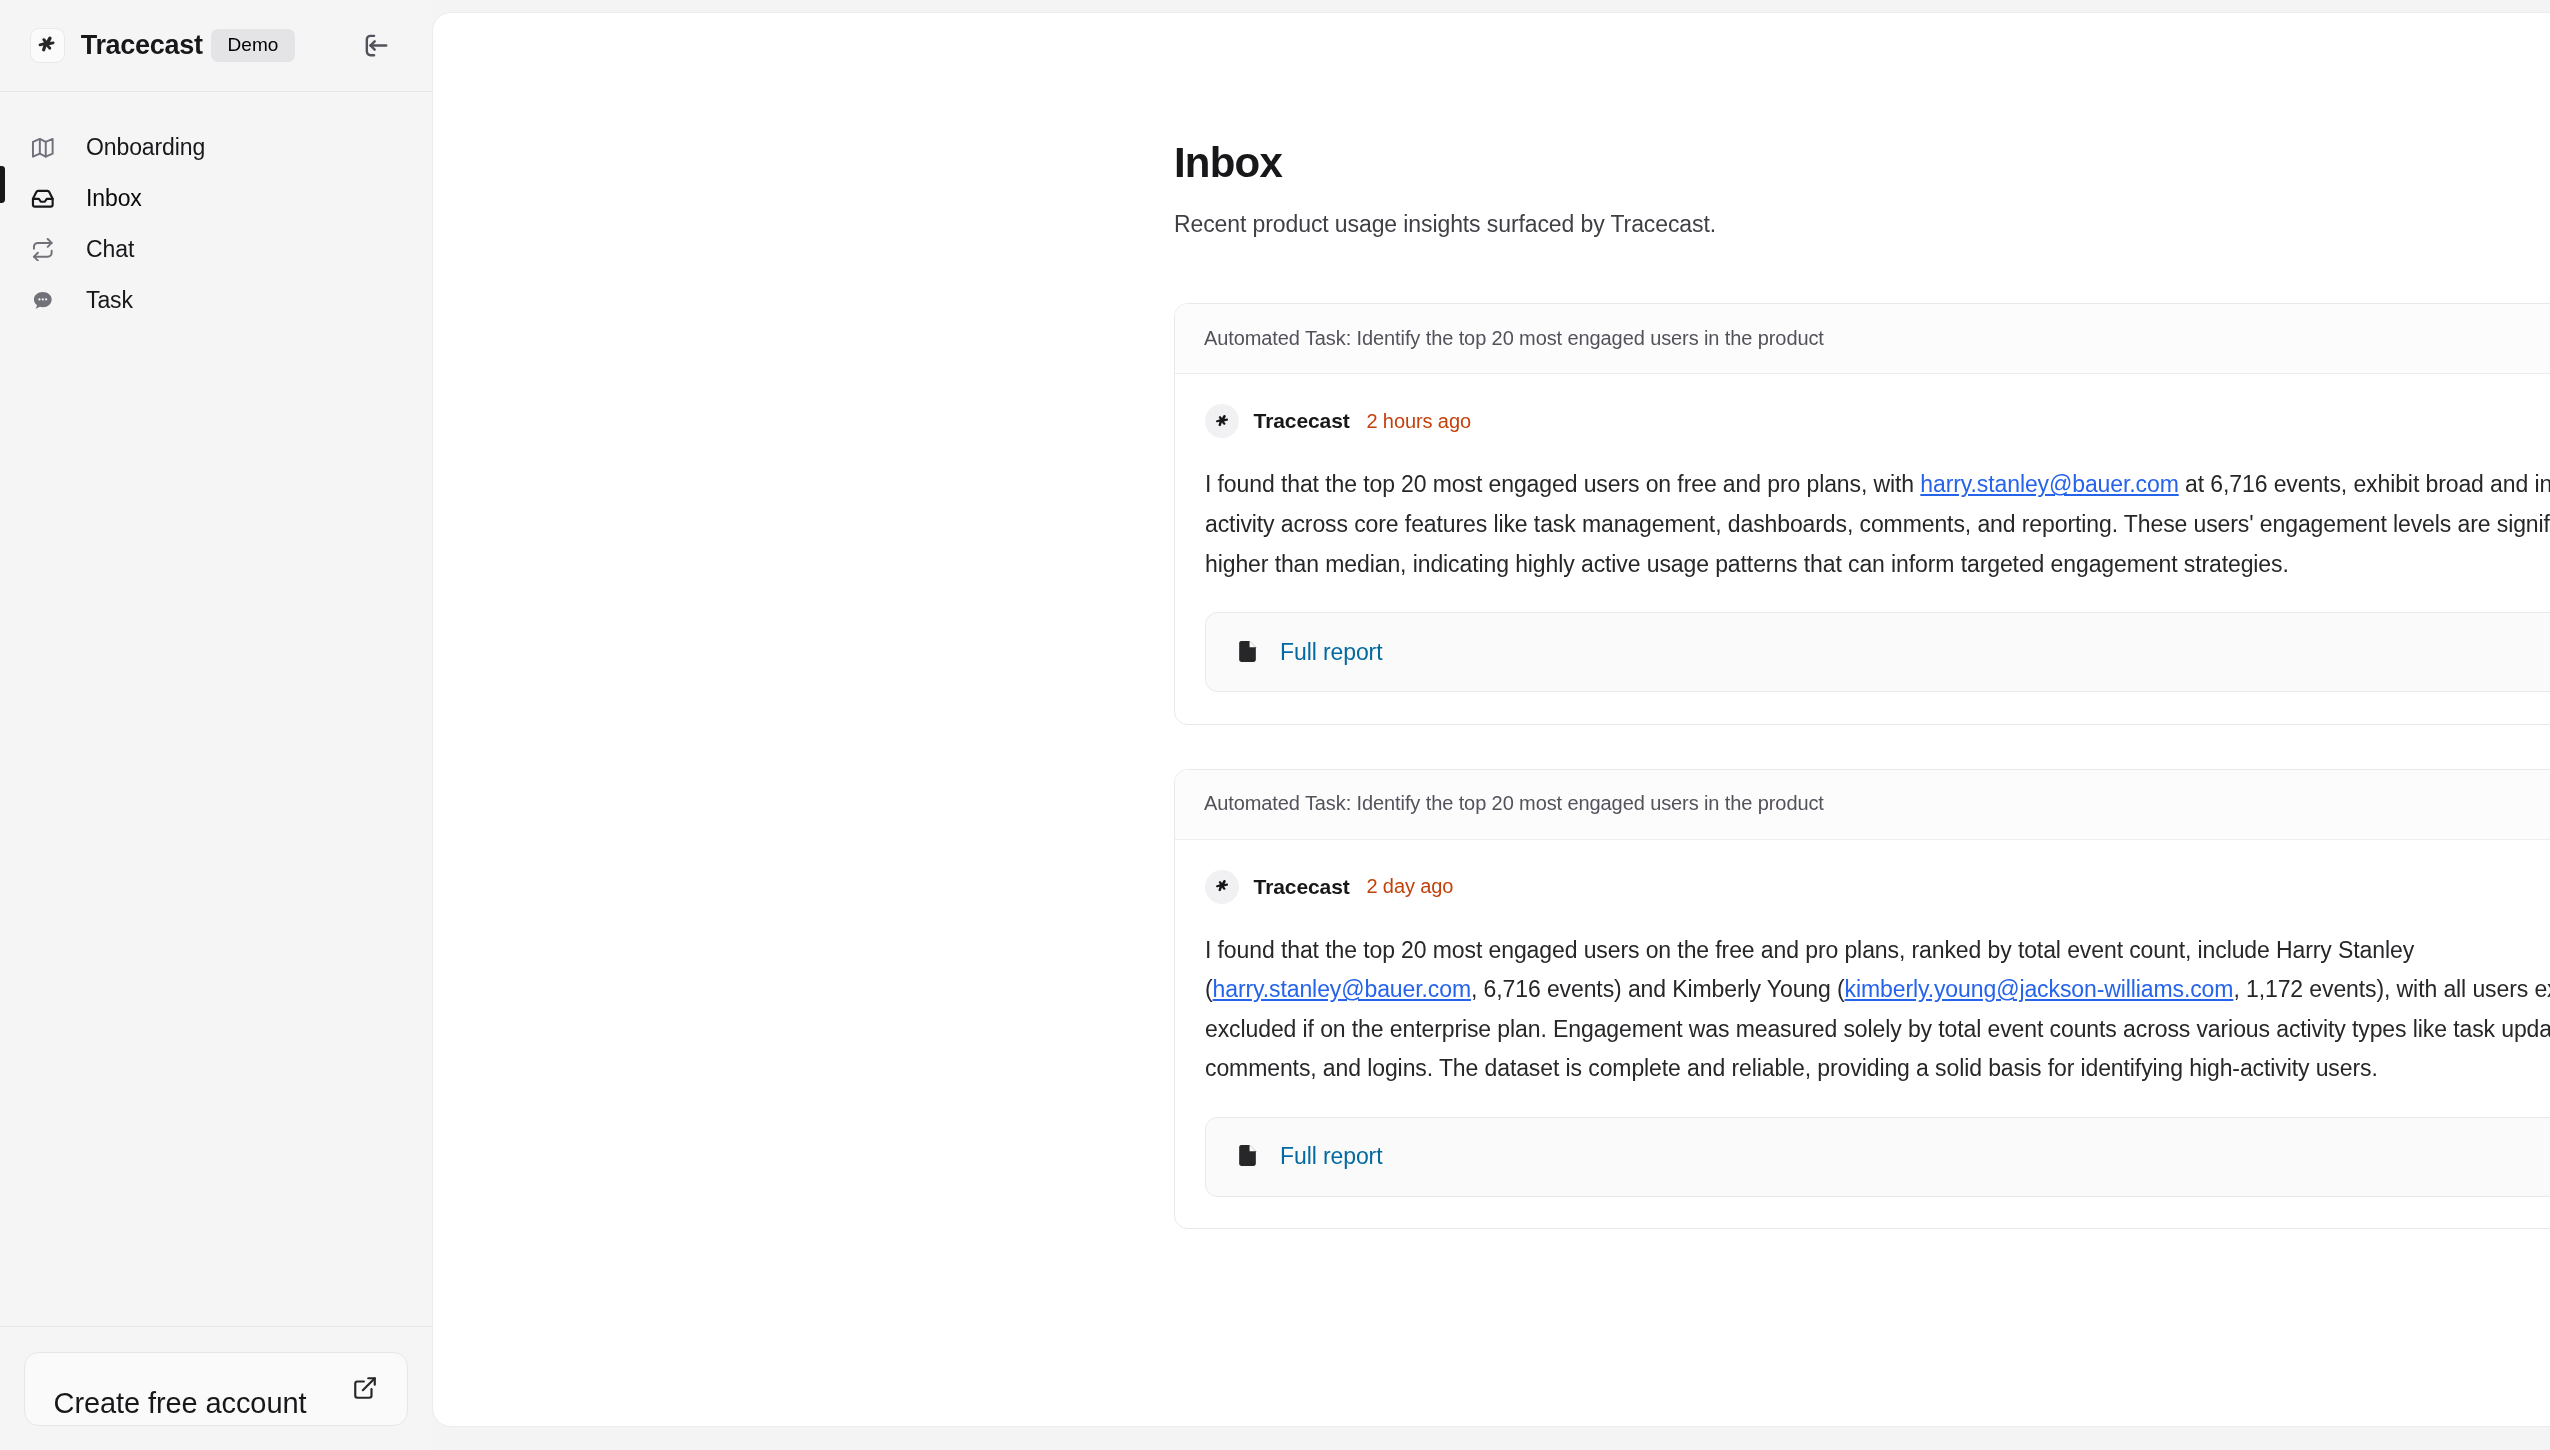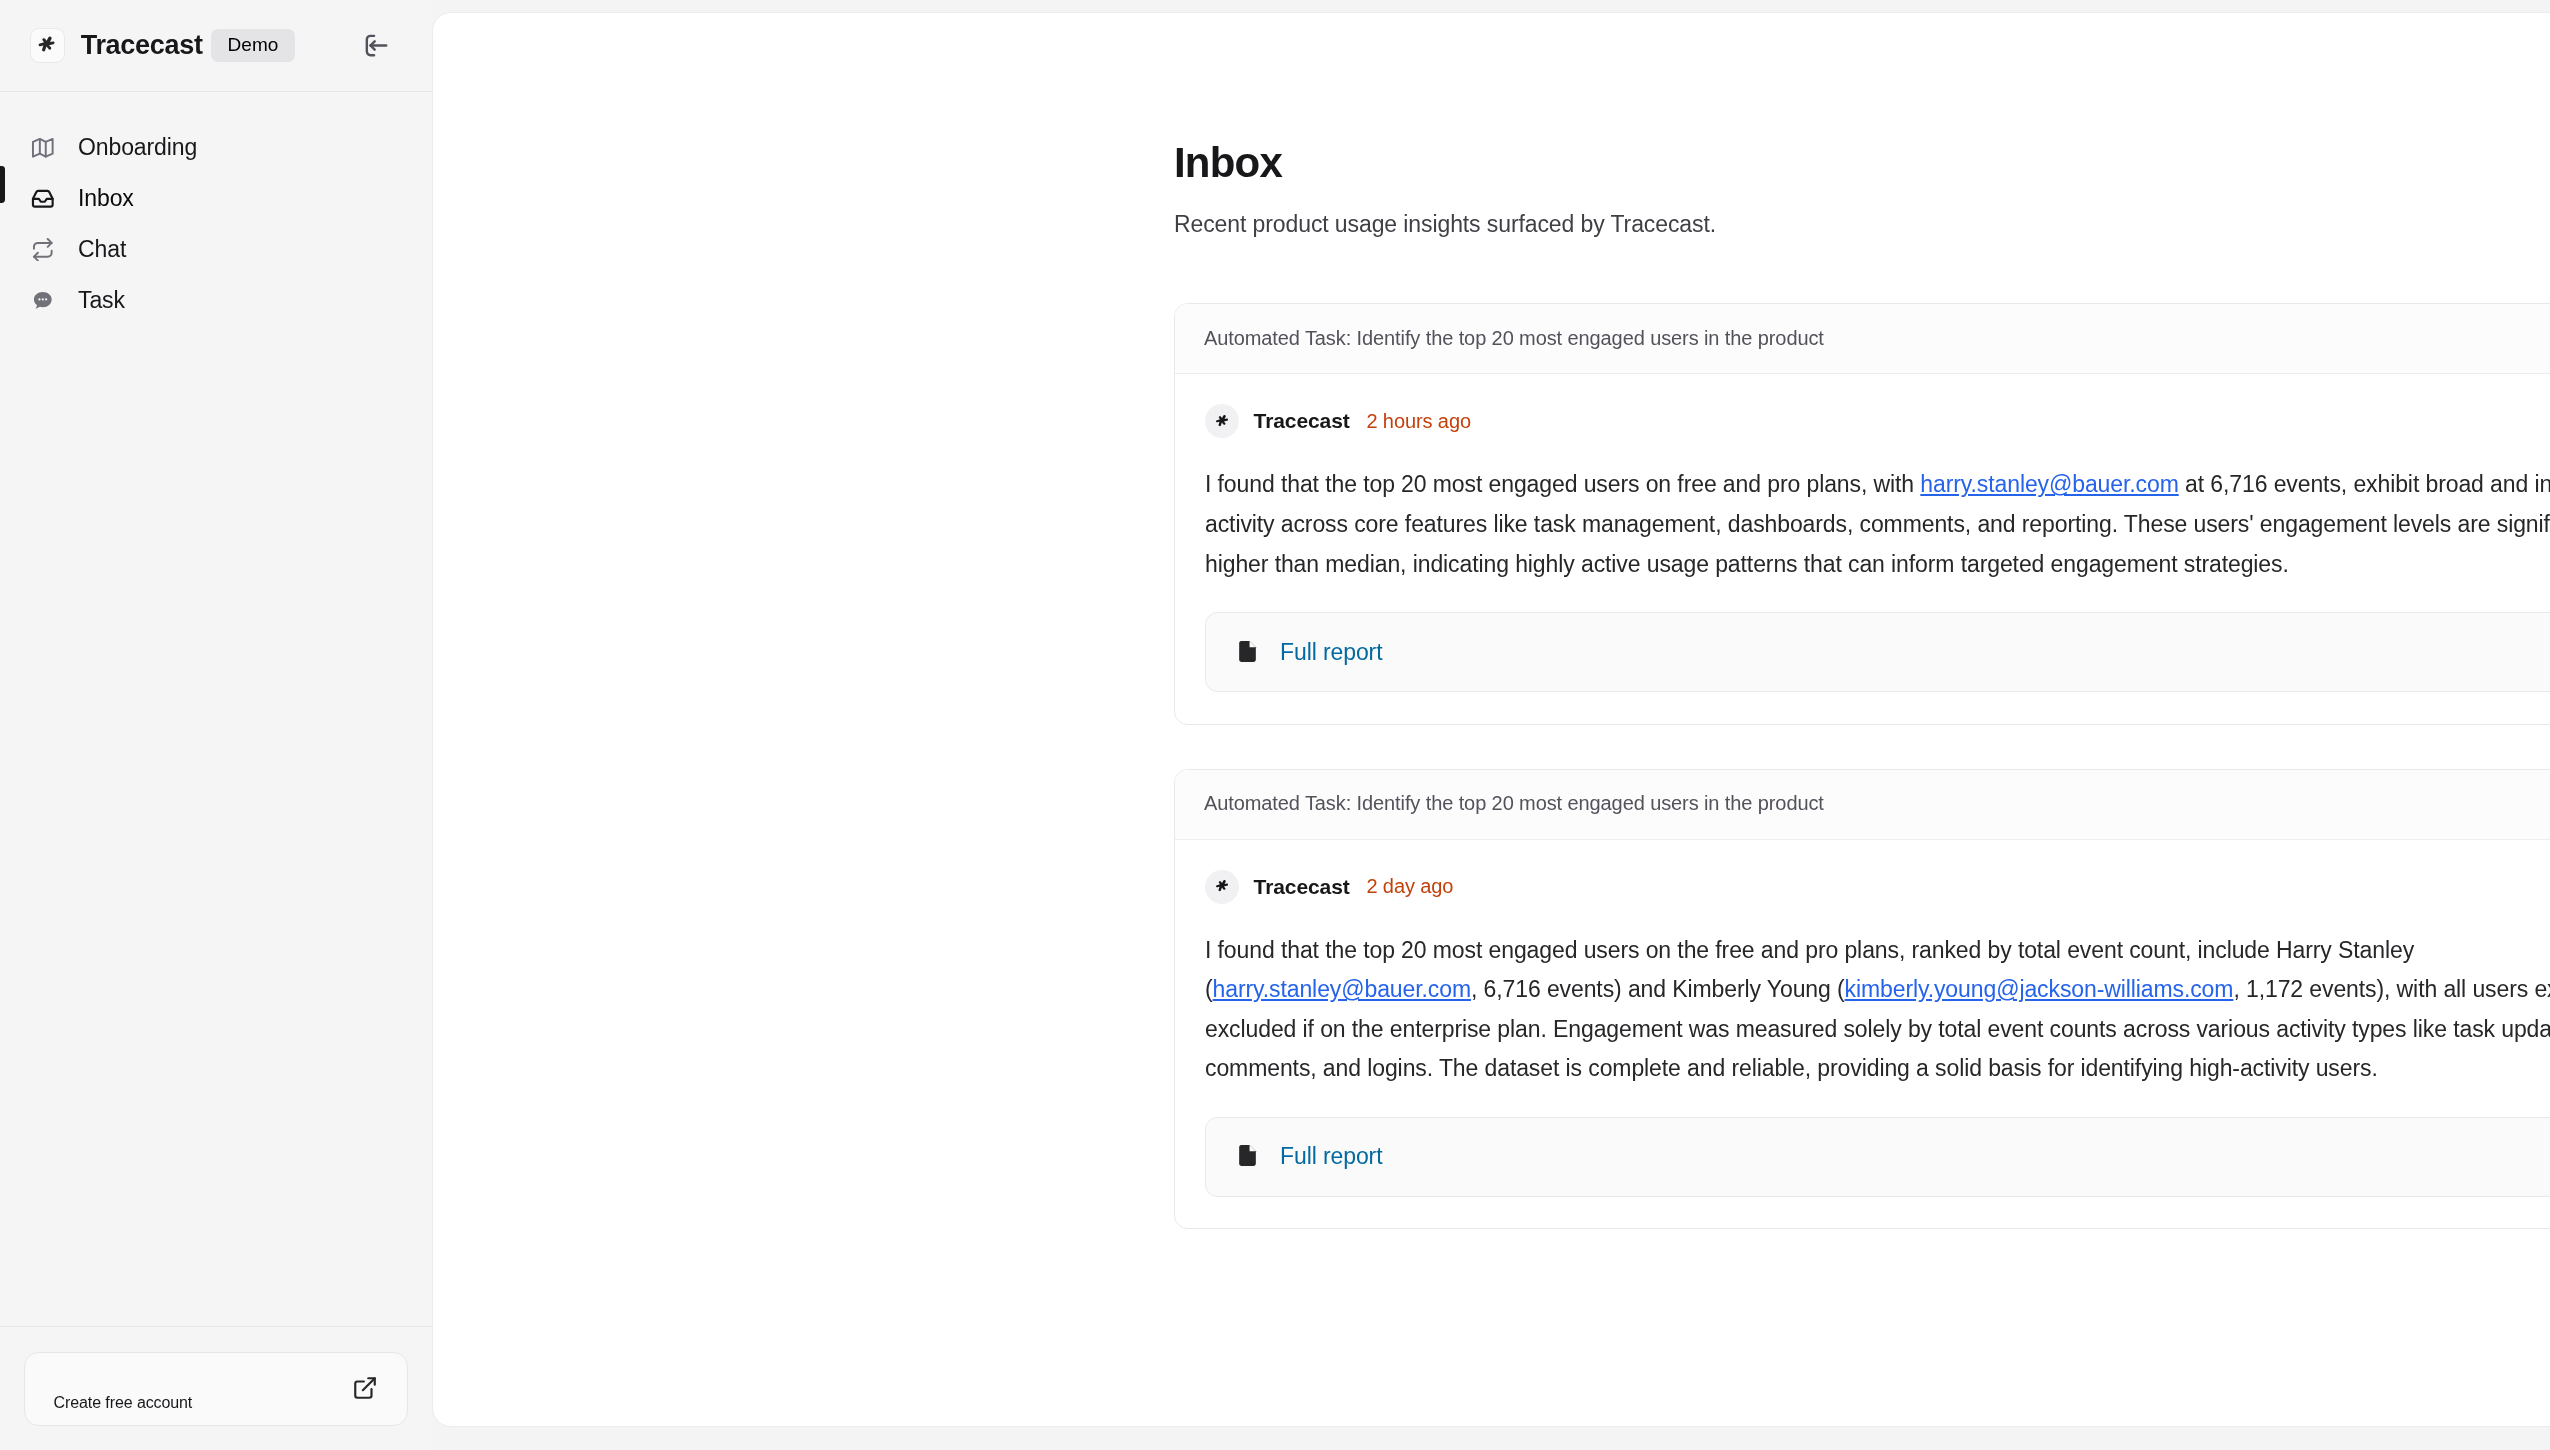--- a/index.html
+++ b/index.html
@@ -82,21 +82,21 @@
     padding-top: 30px;
     flex: 1 1 auto;
     position: relative;
   }
   .nav-item {
     position: relative;
     display: flex;
     align-items: center;
     height: 51px;
     padding-left: 30px;
-    gap: 22px;
+    gap: 30px;
   }
   .nav-item .nav-icon {
     width: 26px;
     height: 26px;
     display: flex;
     align-items: center;
     justify-content: center;
     flex: 0 0 26px;
   }
   .nav-label {
@@ -124,21 +124,21 @@
     width: 100%;
     border: 1.7px solid #e6e6e8;
     border-radius: 14.6px;
     background: #fafafb;
     display: flex;
     align-items: center;
     justify-content: space-between;
     padding: 0 29px 0 29px;
   }
   .create-account-label {
-    font-size: 16px;
+    font-size: 29px;
     color: #18181b;
     letter-spacing: -0.1px;
     margin-top: 28px;
   }
 
   
   .main-wrap {
     flex: 1 1 auto;
     padding: 12.4px 19px 23.6px 0;
     height: 1451px;

